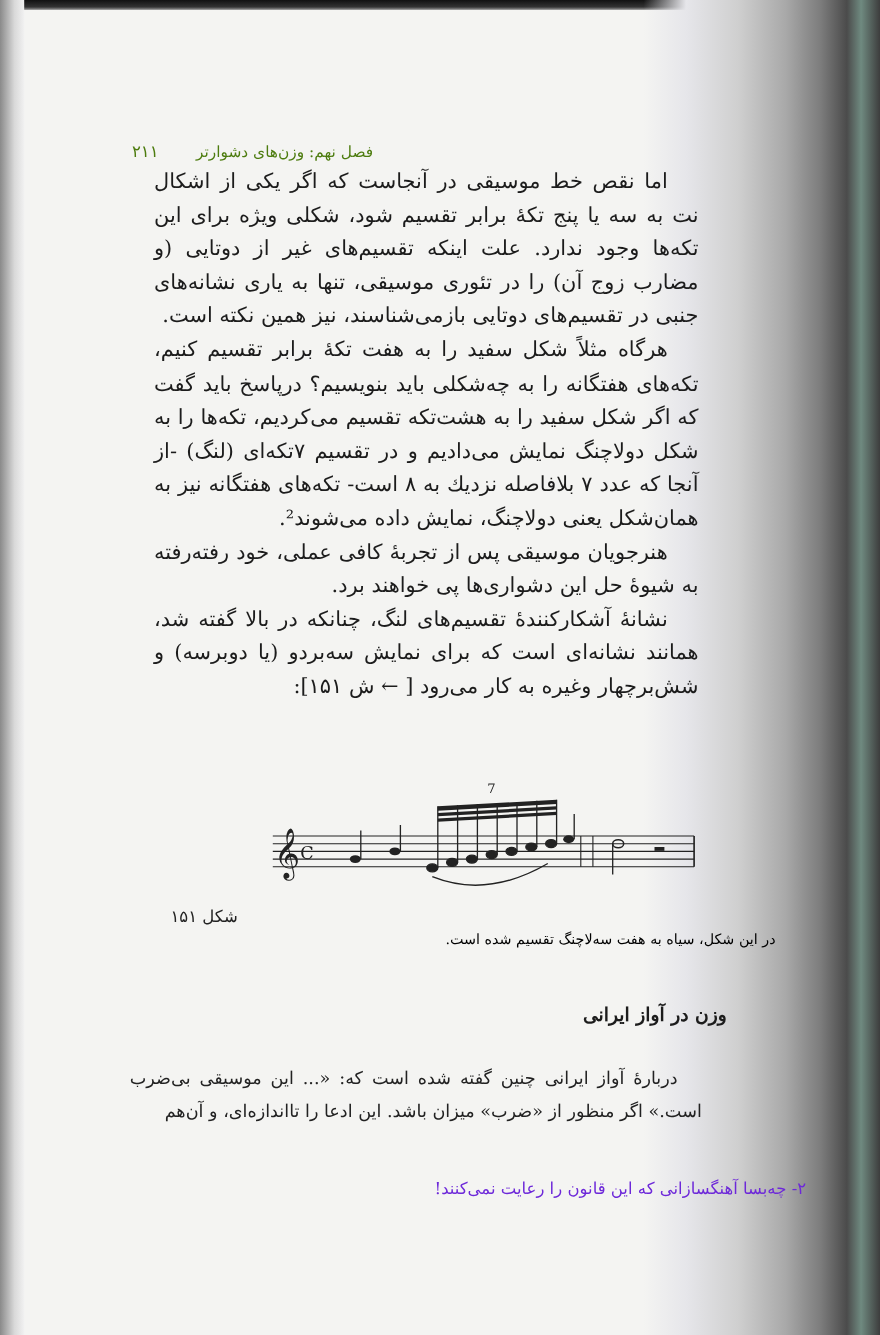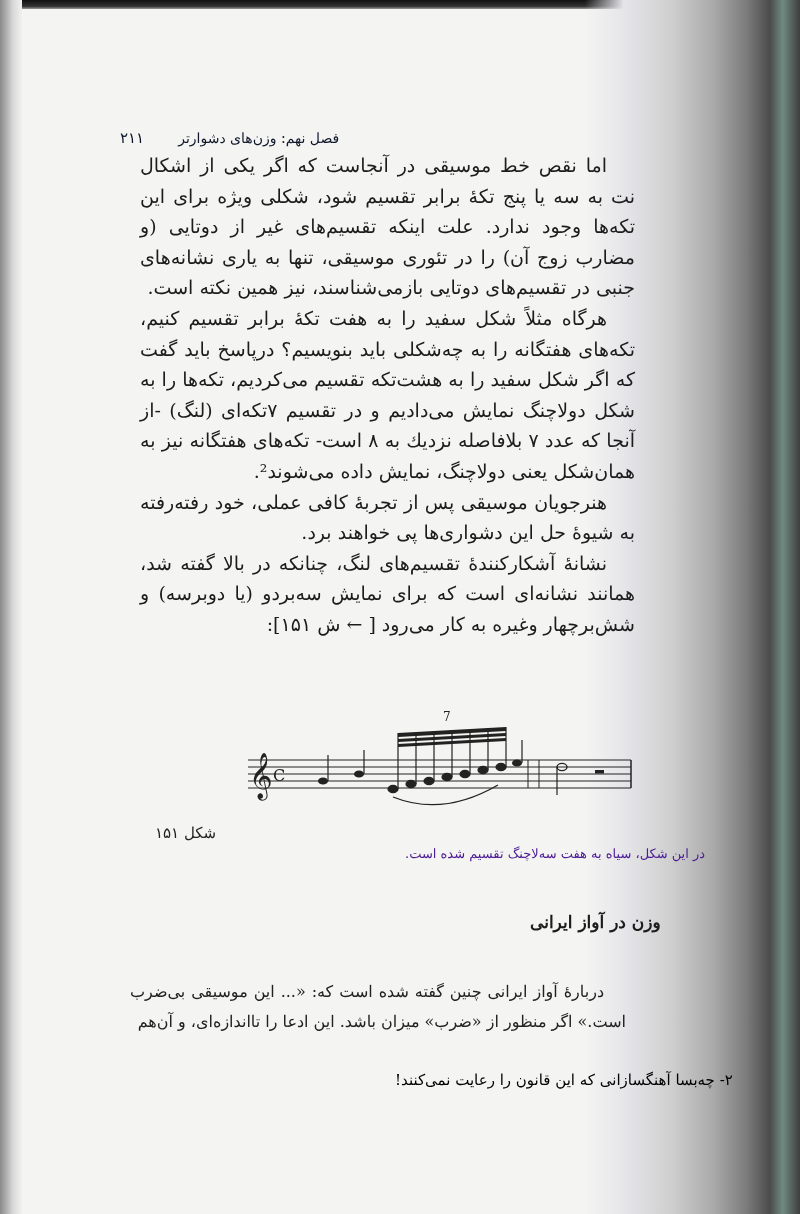--- a/index.html
+++ b/index.html
@@ -25,53 +25,53 @@
         #cfcfcf 40%,
         #a9a9a9 60%,
         #7c7c7c 75%,
         #4b4b4b 86%,
         #6f8a80 92%,
         #3d3d3d 100%);
     }
     .running-head {
       position: absolute; left: 120px; top: 100px; width: 300px;
       display: flex; flex-direction: row; align-items: baseline; gap: 34px;
-      font-size: 14px; color: #0f172a;
+      font-size: 14px; color: #4d7c0f;
     }
     .running-head .page-num { font-size: 15px; }
     .running-head .chapter { direction: rtl; margin-top: 30px; }
     .body-text {
       position: absolute; left: 105px; top: 150px; width: 530px;
       direction: rtl; font-size: 19px; line-height: 30.6px; text-align: justify;
       color: #1c1c1c;
     }
     .body-text p { margin: 0; }
     .body-text p.indent { text-indent: 28px; margin-left: 35px; }
     .figure {
       position: absolute; left: 243px; top: 705px; width: 390px; height: 110px;
     }
     .fig-caption {
       position: absolute; left: 128px; top: 824px; font-size: 15px; direction: rtl; color: #222; margin-left: 27px;
     }
     .footnote1 {
-      position: absolute; left: 405px; top: 846px; font-size: 13px; direction: rtl; color: #4c1d95;
+      position: absolute; left: 405px; top: 846px; font-size: 13px; direction: rtl; color: #000000;
       white-space: nowrap;
     }
     .section-title {
       position: absolute; left: 530px; top: 912px; font-size: 17px; font-weight: bold;
       direction: rtl; color: #1c1c1c; white-space: nowrap;
     }
     .body-text-2 {
       position: absolute; left: 118px; top: 965px; width: 520px;
       direction: rtl; font-size: 16px; line-height: 30px; text-align: justify; color: #222;
     }
-    .body-text-2 p { margin: 12px; }
+    .body-text-2 p { margin: 0; }
     .body-text-2 p.indent { text-indent: 22px; }
     .footnote2 {
-      position: absolute; left: 395px; top: 1071px; font-size: 15px; direction: rtl; color: #000000;
+      position: absolute; left: 395px; top: 1071px; font-size: 15px; direction: rtl; color: #6d28d9;
       white-space: nowrap;
     }
   </style>
 </head>
 <body>
 
 <div class="top-edge"></div>
 <div class="left-edge"></div>
 <div class="gutter"></div>
 

